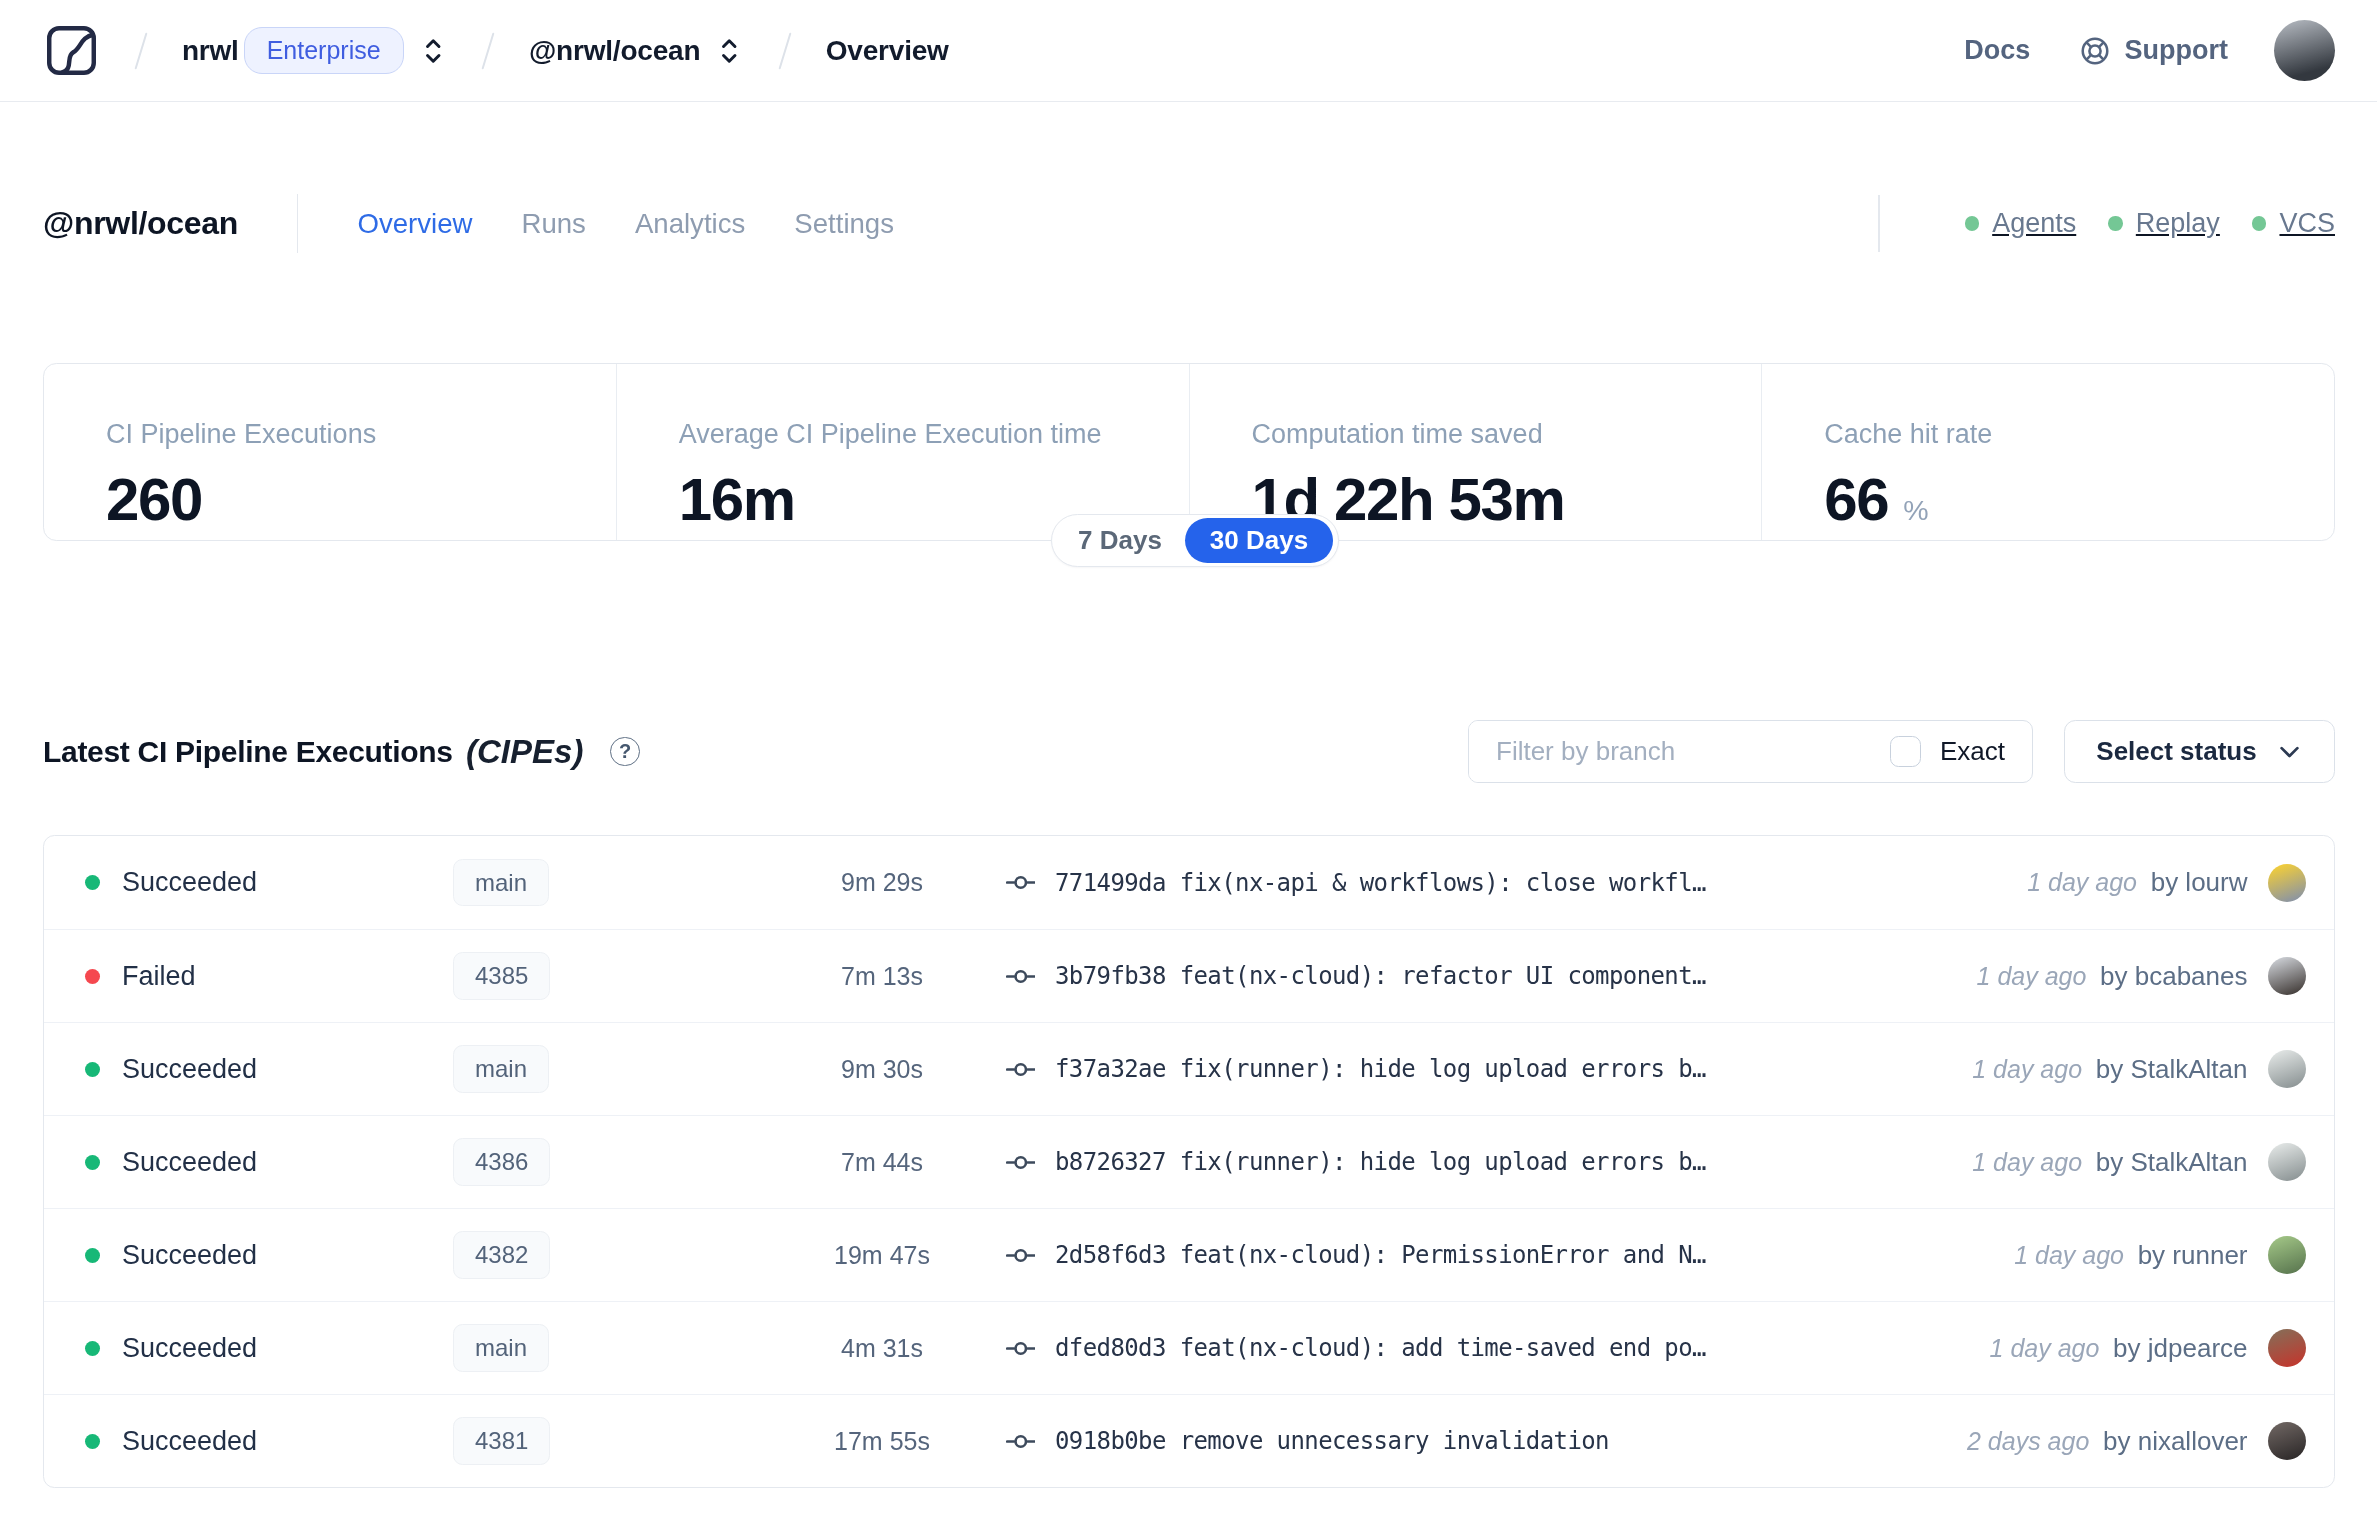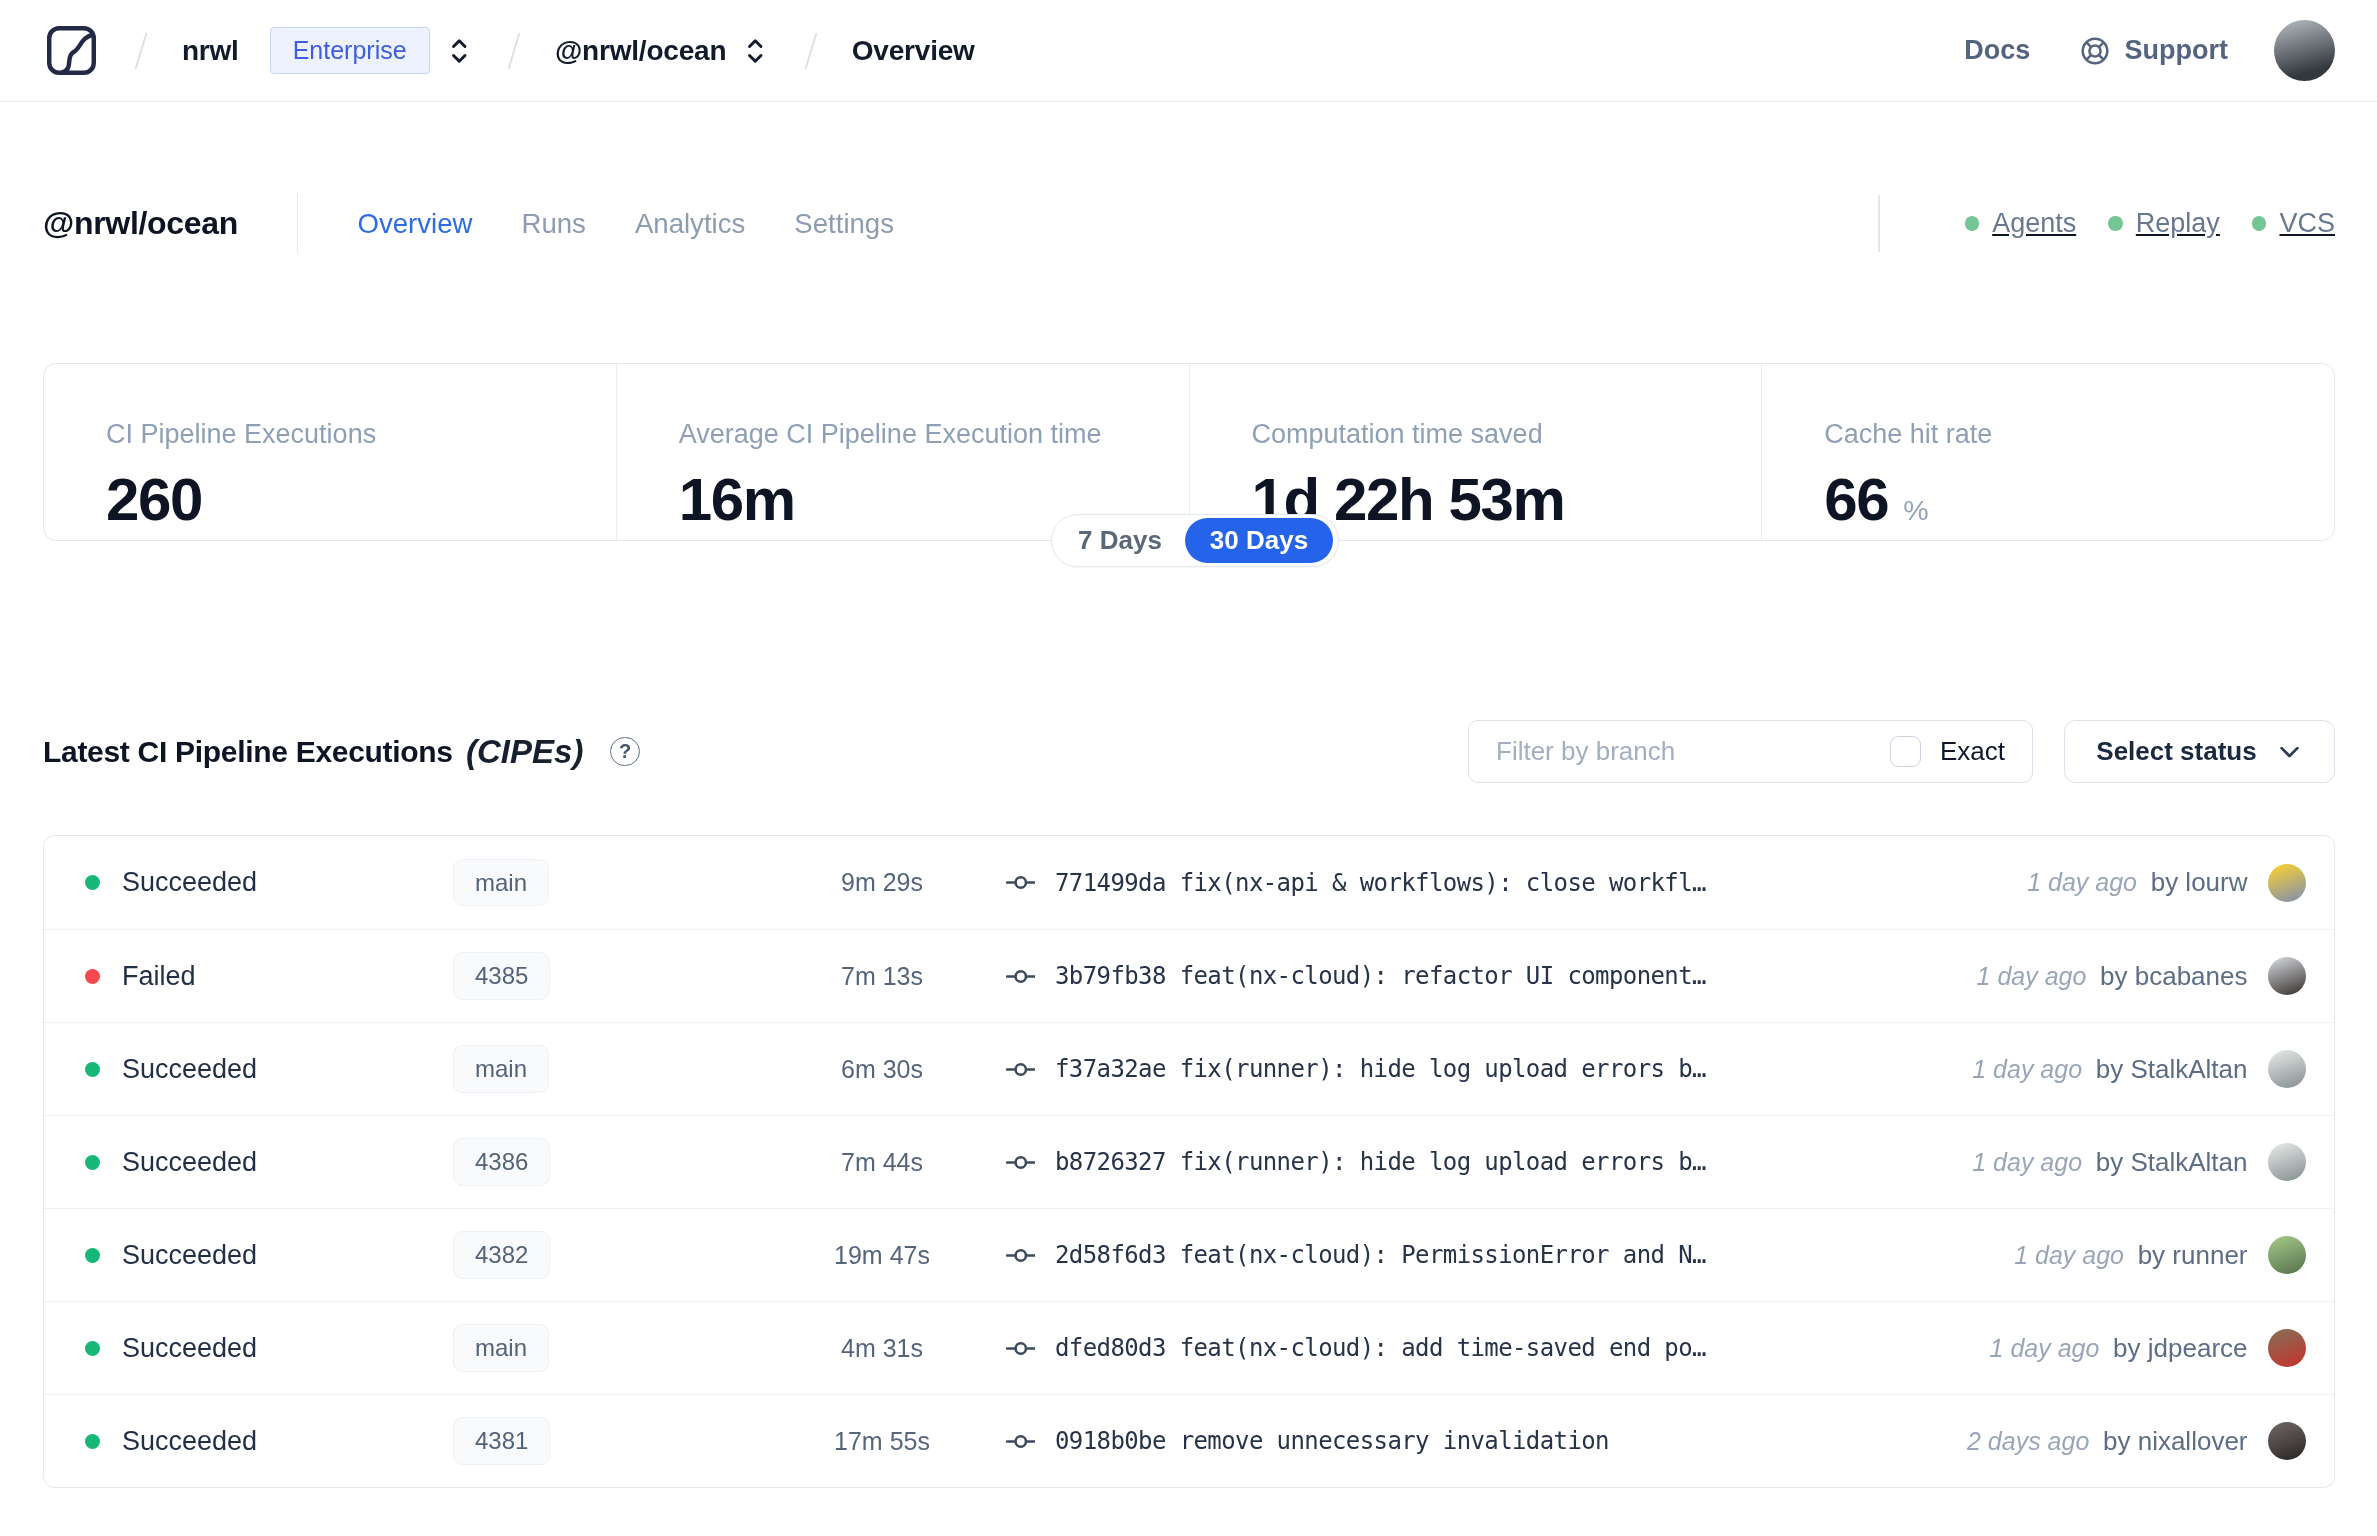--- a/index.html
+++ b/index.html
@@ -20,24 +20,24 @@
     background: #ffffff;
   }
   .topnav .logo { width: 57px; height: 57px; display: block; }
   .crumb-slash {
     width: 1.9px; height: 38px; background: #dde2e9;
     transform: rotate(17deg); border-radius: 1.9px;
     margin: 0 40px;
   }
   .crumb-text { font-size: 28px; font-weight: 600; color: #121b2c; letter-spacing: -0.2px; }
   .ent-badge {
-    margin-left: 31px;
+    margin-left: 5px;
     font-size: 25px; font-weight: 500; color: #3f5de0;
     background: #eef2ff; border: 1.4px solid #c9d5f8;
-    border-radius: 4px; padding: 7.6px 22px;
+    border-radius: 18px; padding: 7.6px 22px;
   }
   .updown { margin-left: 15px; display: inline-flex; }
   .nav-right { margin-left: auto; display: flex; align-items: center; }
   .nav-link { font-size: 27px; font-weight: 600; color: #54647f; }
   .nav-link.docs { margin-right: 49px; }
   .support-wrap { display: flex; align-items: center; gap: 13.3px; margin-right: 46px; }
   .avatar-lg {
     width: 61px; height: 61px; border-radius: 50%;
     background: linear-gradient(160deg, #b8bdc4 0%, #7d6a5c 35%, #33383f 75%);
   }
@@ -346,21 +346,21 @@
       <span class="time">1 day ago</span>
       <span class="author">by bcabanes</span>
     </span>
     <span class="avatar-sm" style="background: linear-gradient(160deg, rgb(201, 204, 209) 10%, rgb(69, 63, 60) 90%);"></span>
   </div>
 
   <div class="row">
     <span class="status-dot" style="background: rgb(23, 184, 119);"></span>
     <span class="status-text">Succeeded</span>
     <span class="branch-badge">main</span>
-    <span class="duration">6m 30s</span>
+    <span class="duration">9m 30s</span>
     <span class="commit-icon">
       <svg width="29.5" height="25" viewBox="0 0 26 22" fill="none" stroke="#3d4a5c" stroke-width="2.3" stroke-linecap="round">
         <line x1="1" y1="11" x2="7" y2="11"></line>
         <circle cx="13" cy="11" r="4.6"></circle>
         <line x1="19" y1="11" x2="25" y2="11"></line>
       </svg>
     </span>
     <span class="commit-text">f37a32ae fix(runner): hide log upload errors b…</span>
     <span class="meta">
       <span class="time">1 day ago</span>

